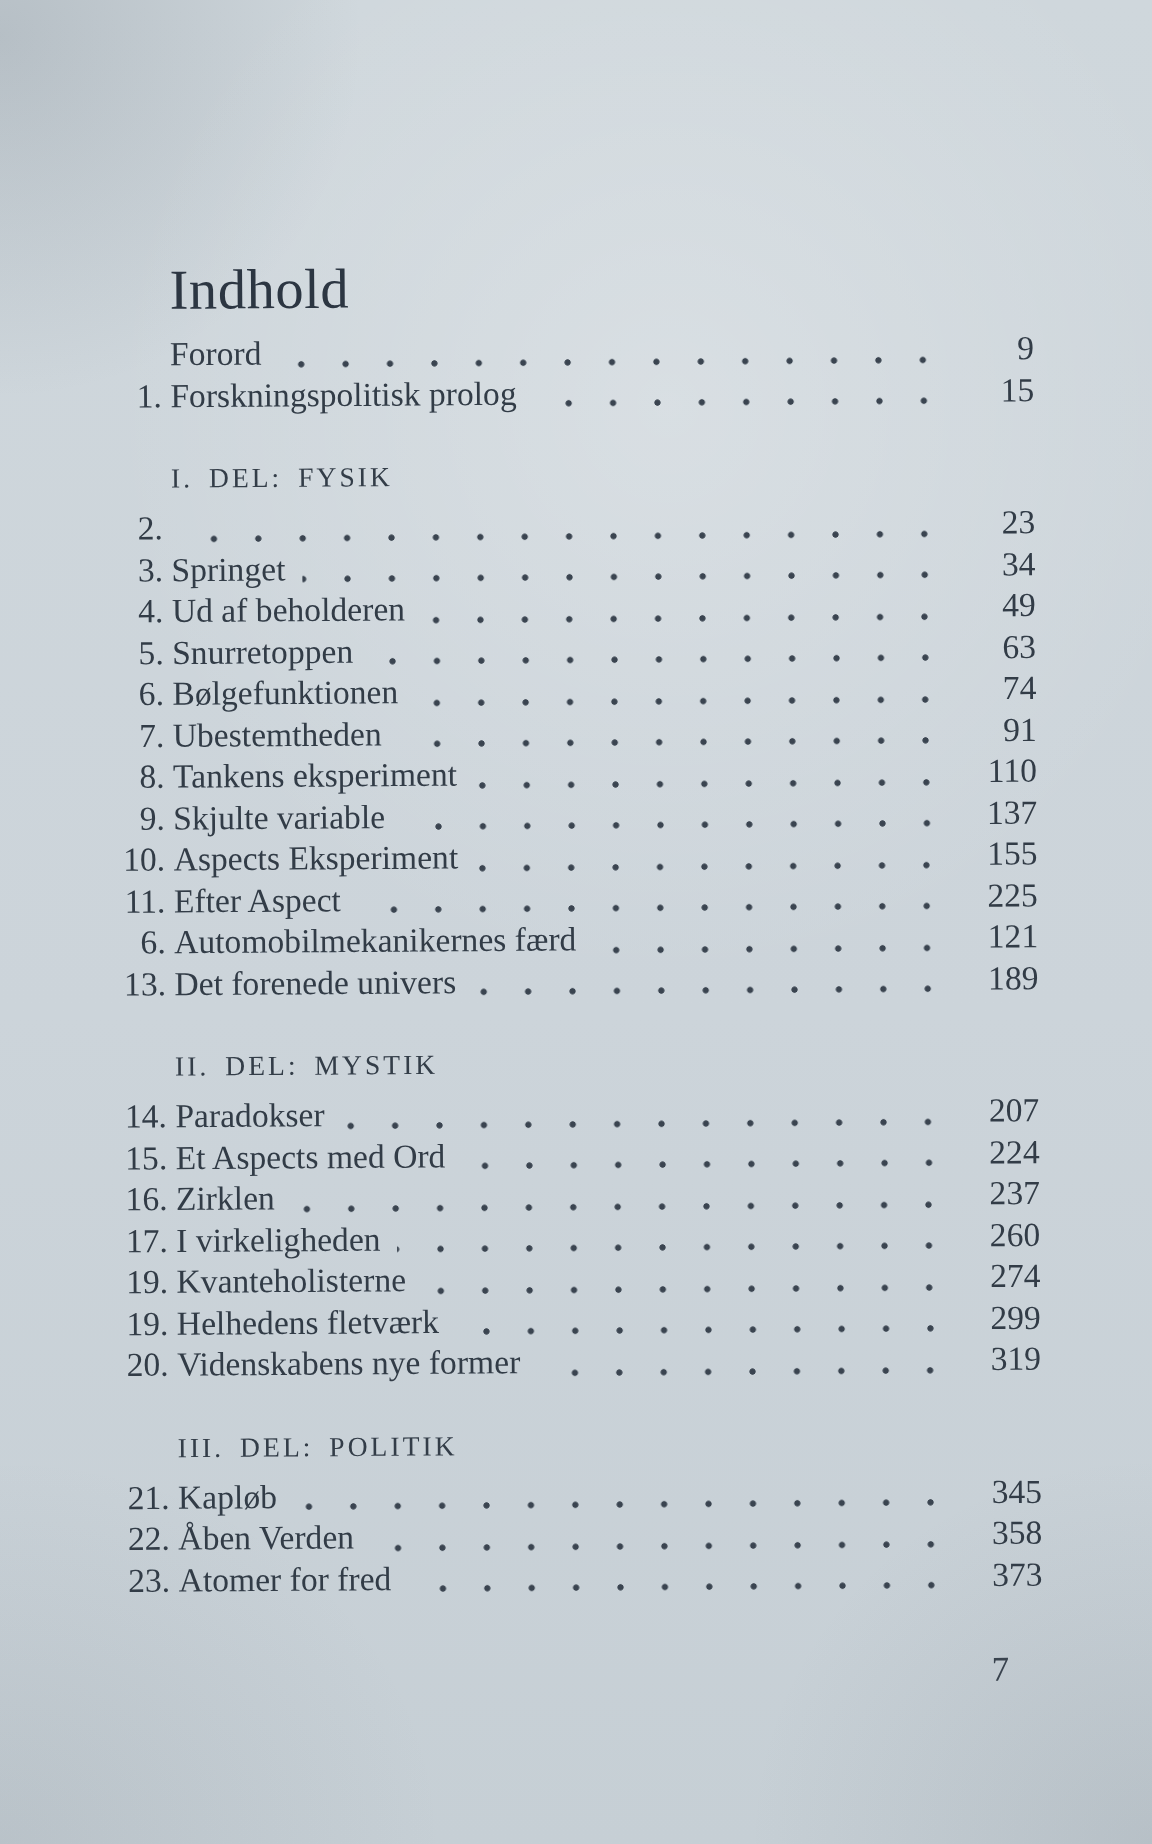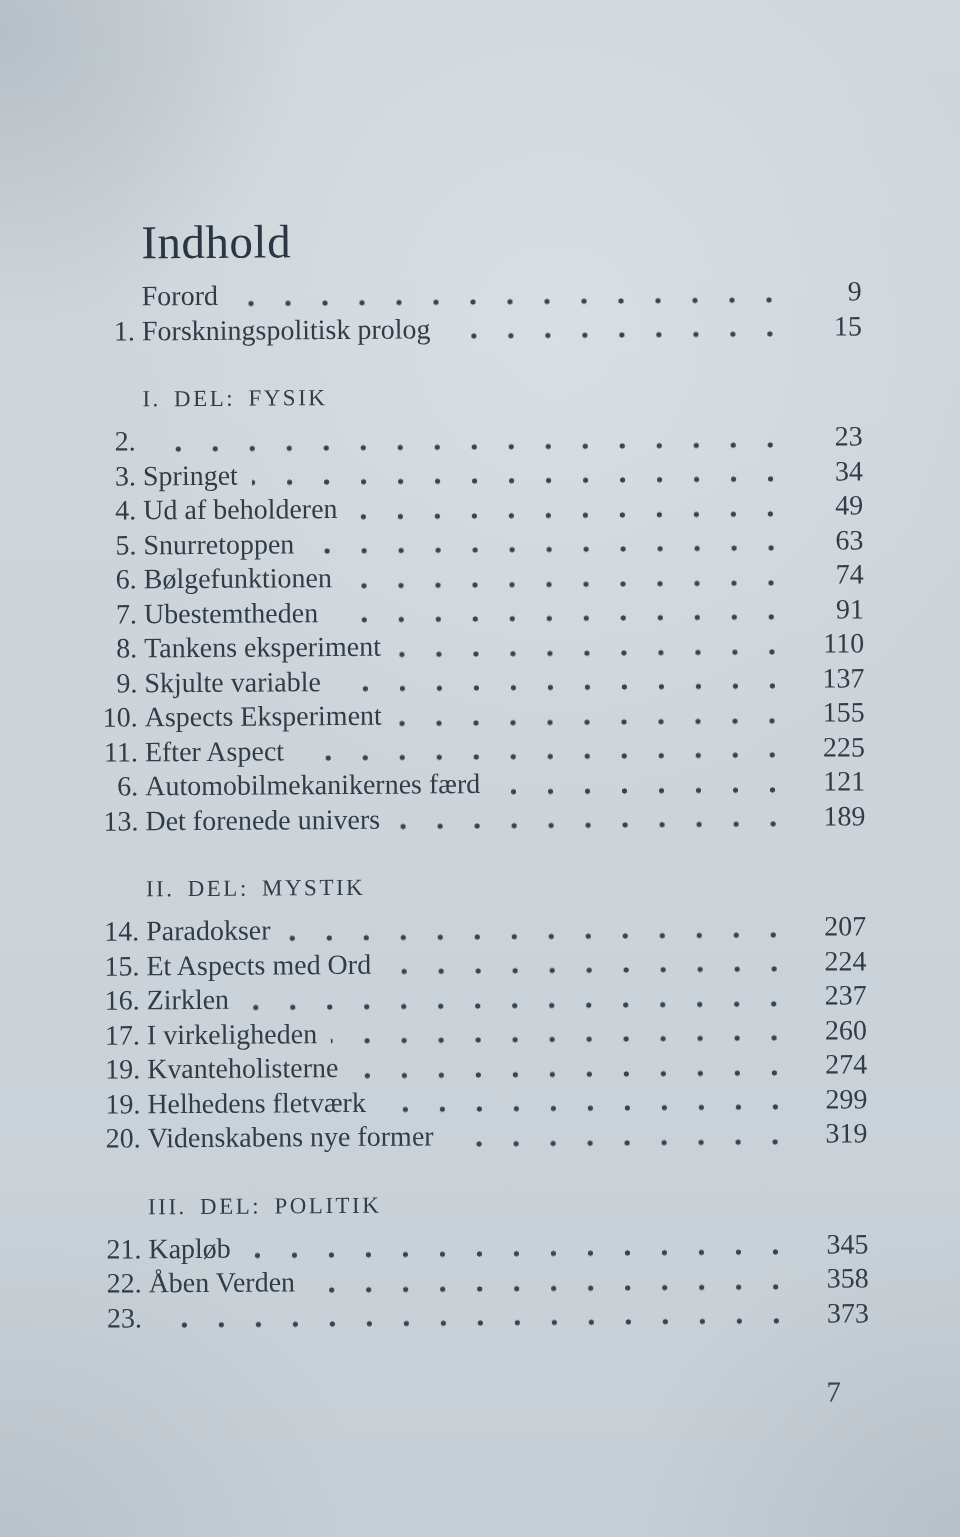--- a/index.html
+++ b/index.html
@@ -253,20 +253,21 @@
 
   <div class="toc-row">
     <span class="num">22.</span>
     <span class="title">Åben Verden</span>
     <span class="leader"></span>
     <span class="pg">358</span>
   </div>
 
   <div class="toc-row">
     <span class="num">23.</span>
+    <span class="title">Atomer for fred</span>
     <span class="leader"></span>
     <span class="pg">373</span>
   </div>
 </div>
   </div>
 </div>
 
   <div class="folio">7</div>
 </div>
 

